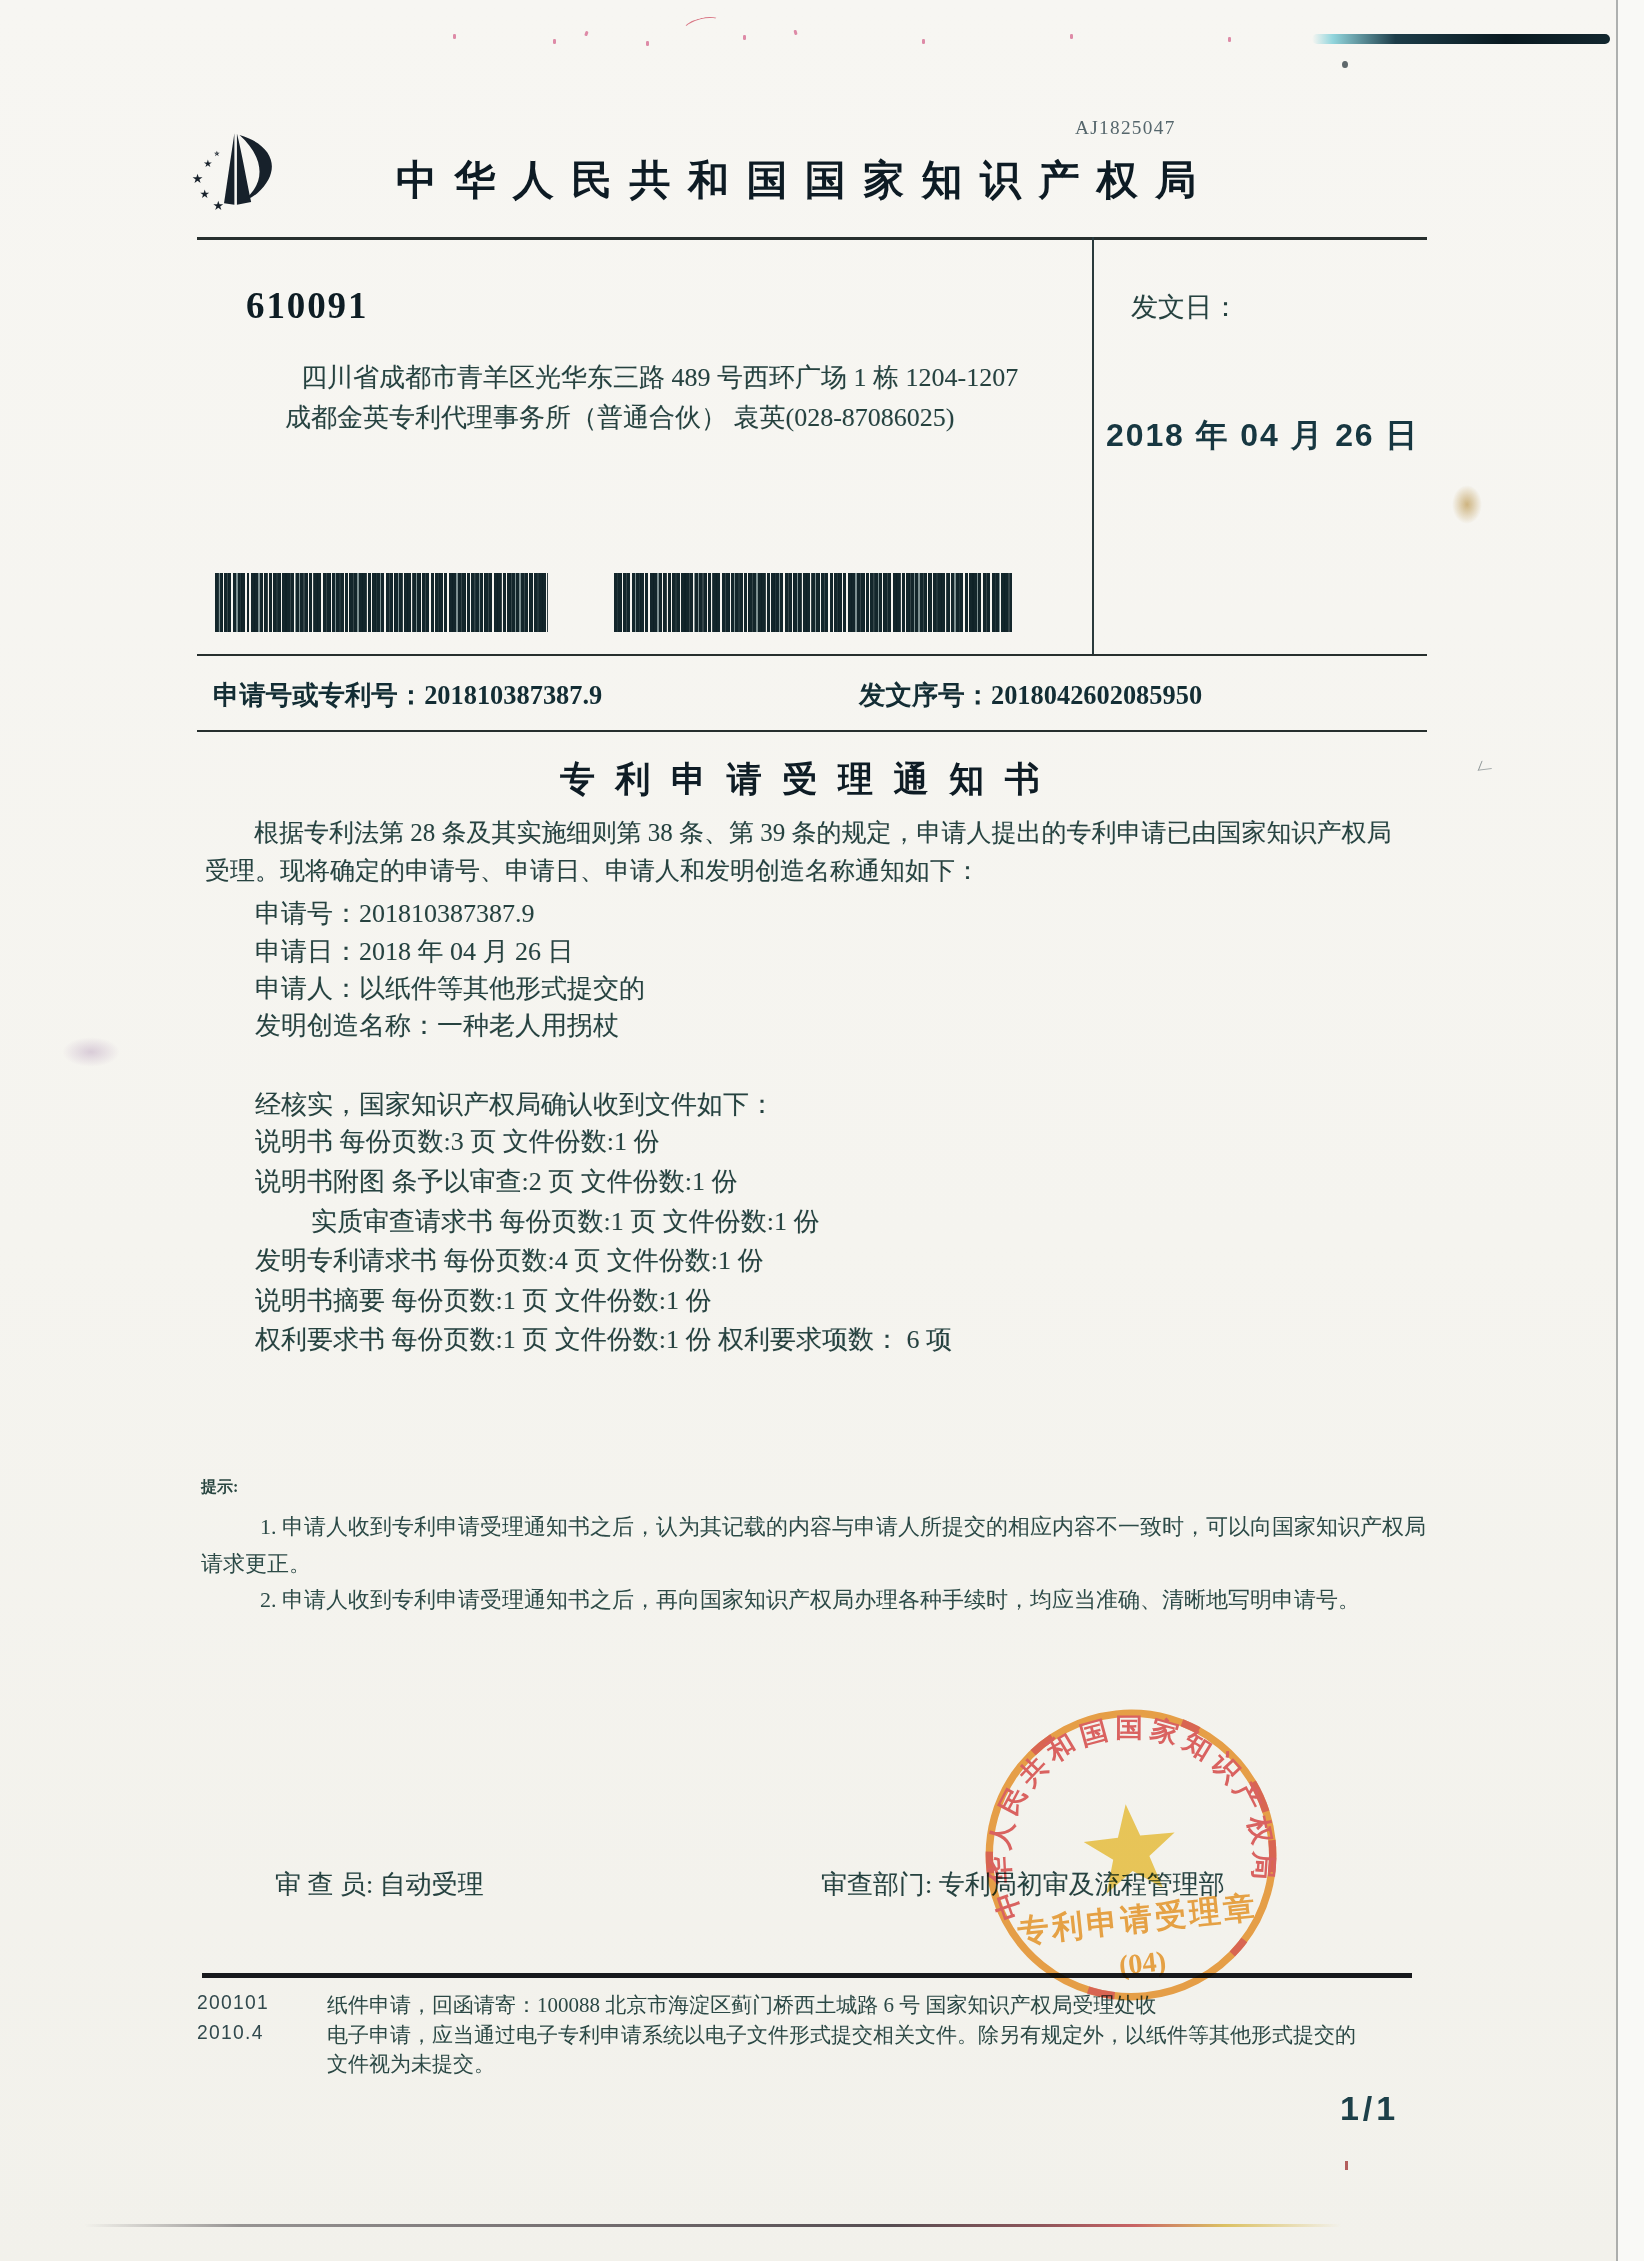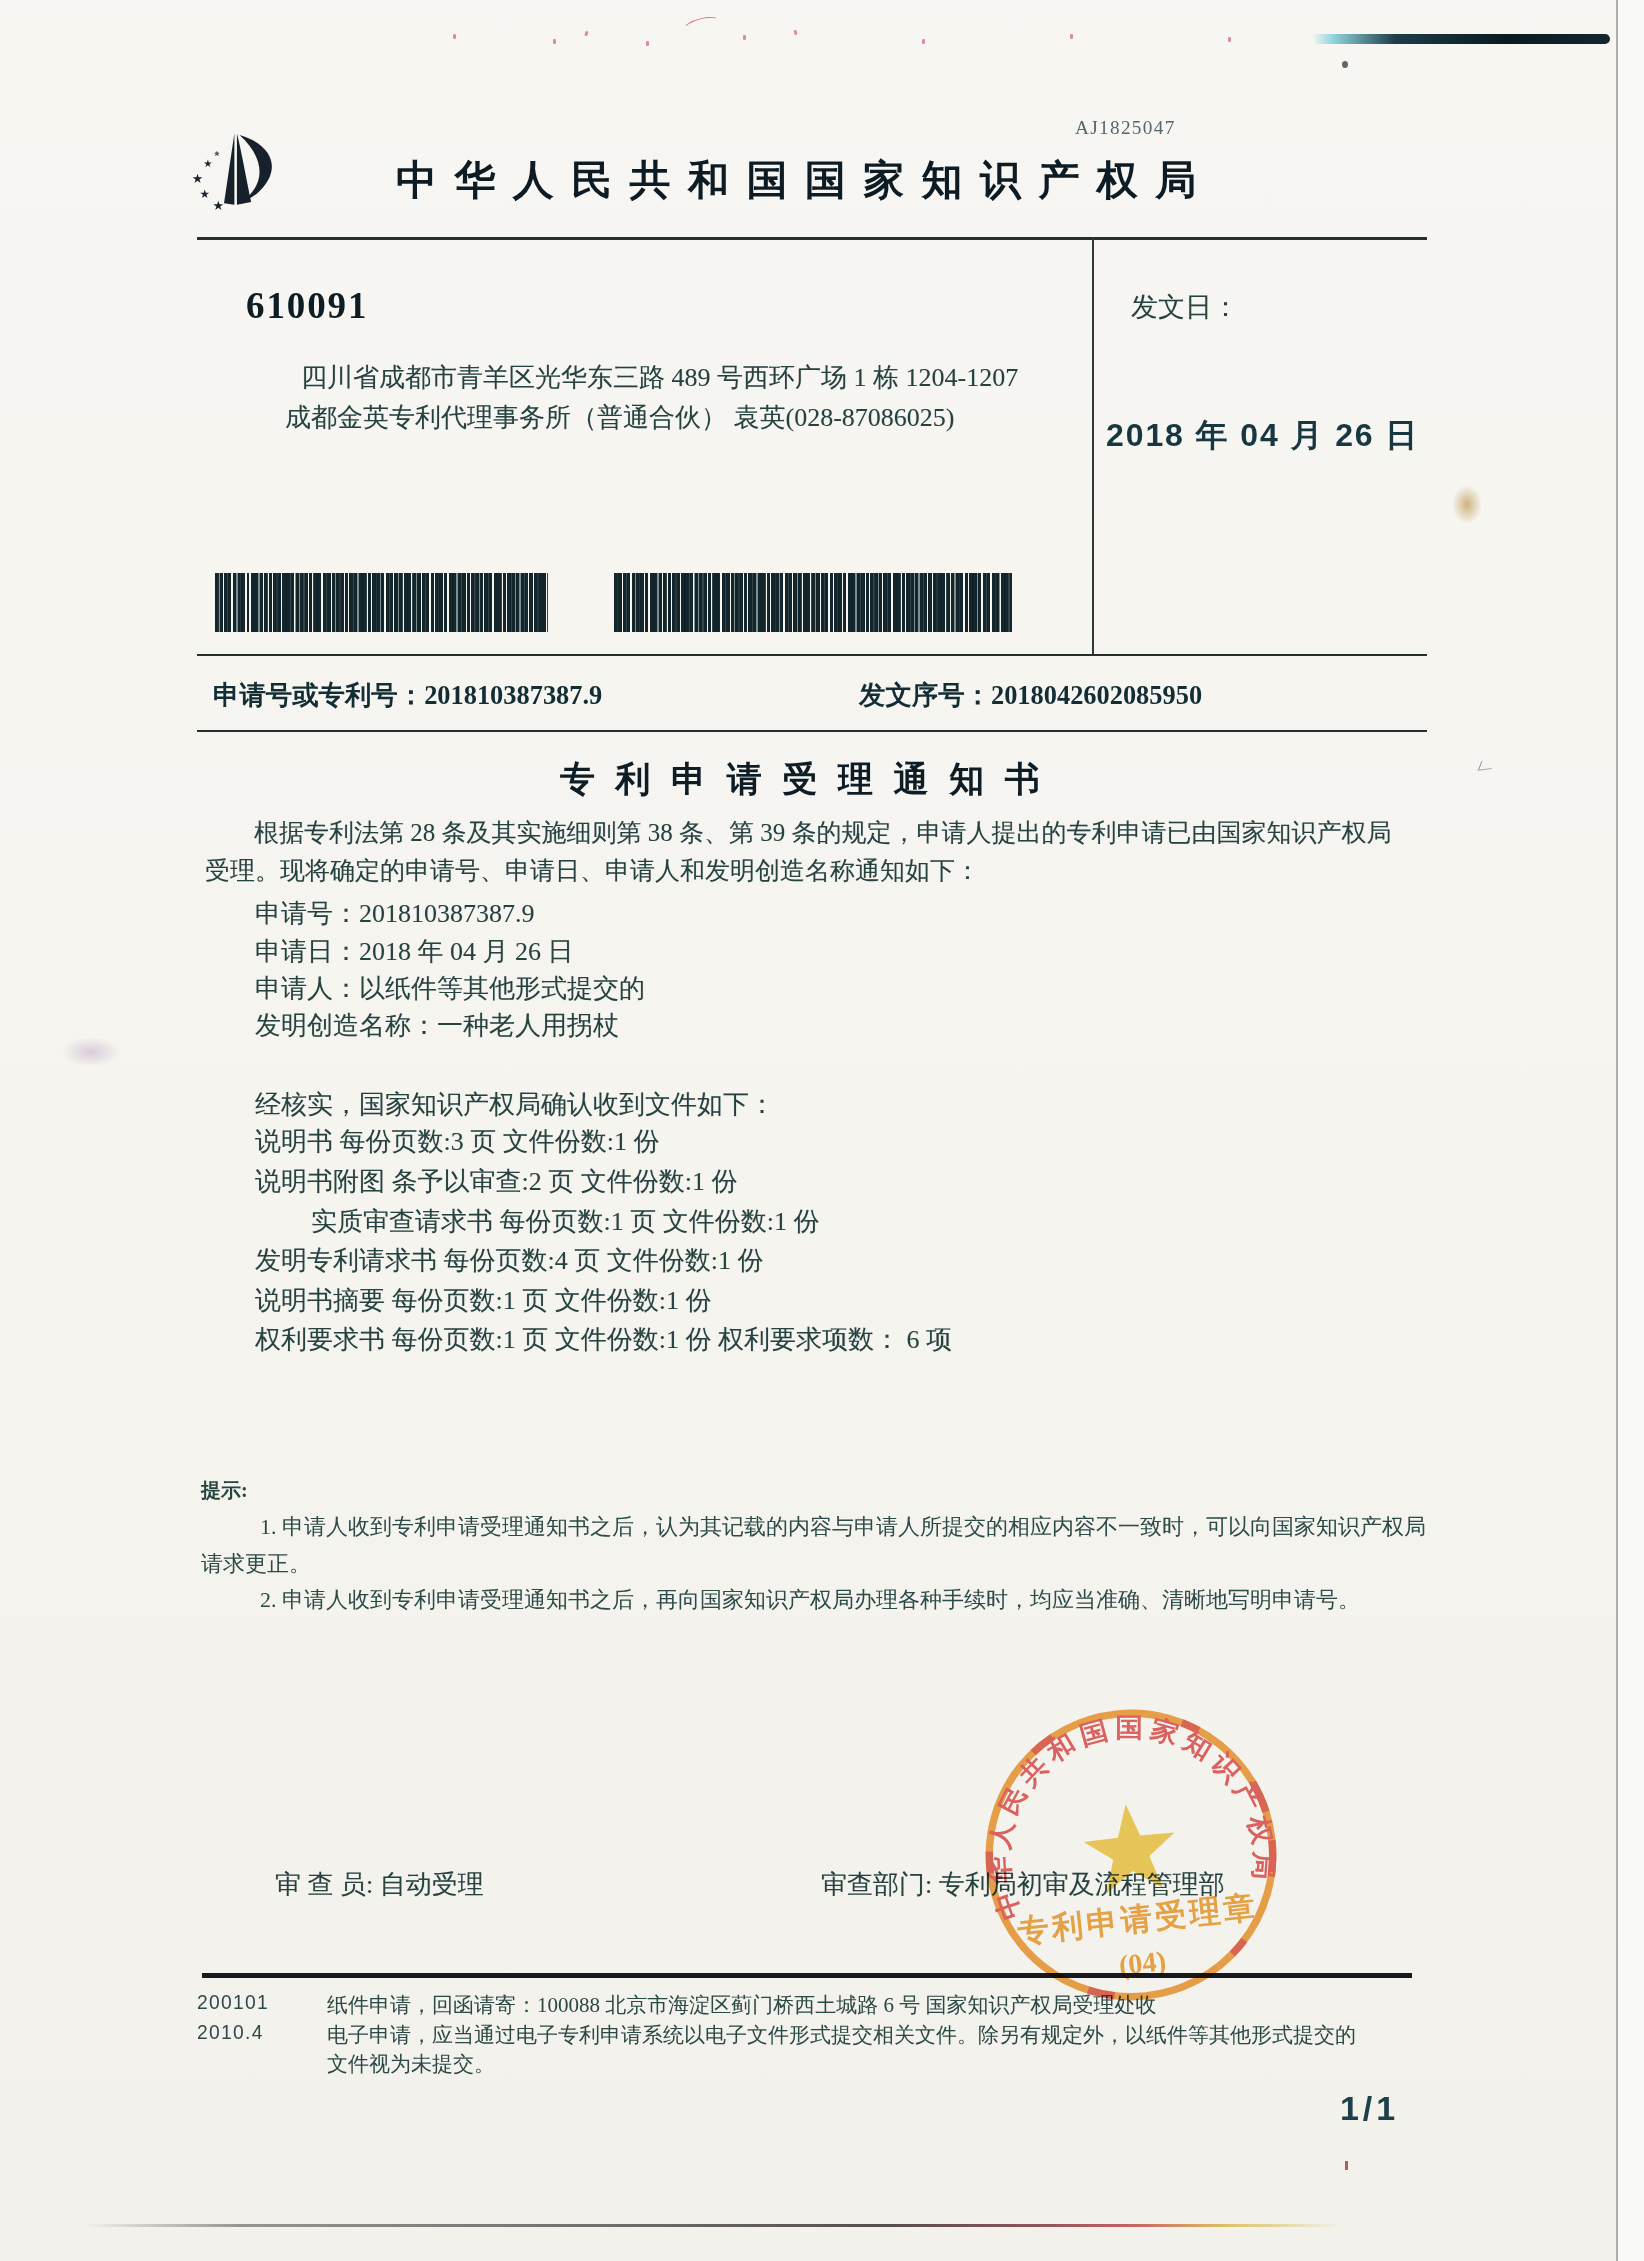--- a/index.html
+++ b/index.html
@@ -15,21 +15,21 @@
   .doc-code{font-size:19.3px;color:#55666c;letter-spacing:1.3px;}
   .postal{font-size:37px;font-weight:bold;color:#0e1d24;letter-spacing:1.9px;}
   .addr{font-size:26px;}
   .date-label{font-size:27px;}
   .date-value{font-size:32px;font-weight:bold;letter-spacing:1.9px;color:#173741;}
   .refrow{font-size:26.4px;font-weight:bold;color:#132d34;}
   .notice-title{font-size:35px;font-weight:bold;letter-spacing:20.6px;color:#0e1c25;}
   .body-line{font-size:25px;}
   .field-line{font-size:26px;}
   .tips-line{font-size:22px;color:#2c4a47;}
-  .tips-label{font-size:20px;font-weight:bold;color:#27443f;}
+  .tips-label{font-size:16px;font-weight:bold;color:#27443f;}
   .signoff{font-size:26px;}
   .footer-line{font-size:21px;color:#2b4845;}
   .form-code{font-size:19.3px;color:#31494d;letter-spacing:1.3px;}
   .page-number{font-size:34px;color:#1d4049;font-weight:bold;letter-spacing:3.9px;}
   .barcode{position:absolute;height:59px;
     background-image:
       repeating-linear-gradient(90deg,#13262b 0 2.6px,rgba(0,0,0,0) 2.6px 4.5px),
       repeating-linear-gradient(90deg,#0f2227 0 1.3px,rgba(0,0,0,0) 1.3px 6.4px),
       repeating-linear-gradient(90deg,rgba(19,38,43,.85) 0 3.9px,rgba(0,0,0,0) 3.9px 12.3px),
       repeating-linear-gradient(90deg,rgba(25,60,66,.55) 0 5.8px,rgba(0,0,0,0) 5.8px 20px);}

